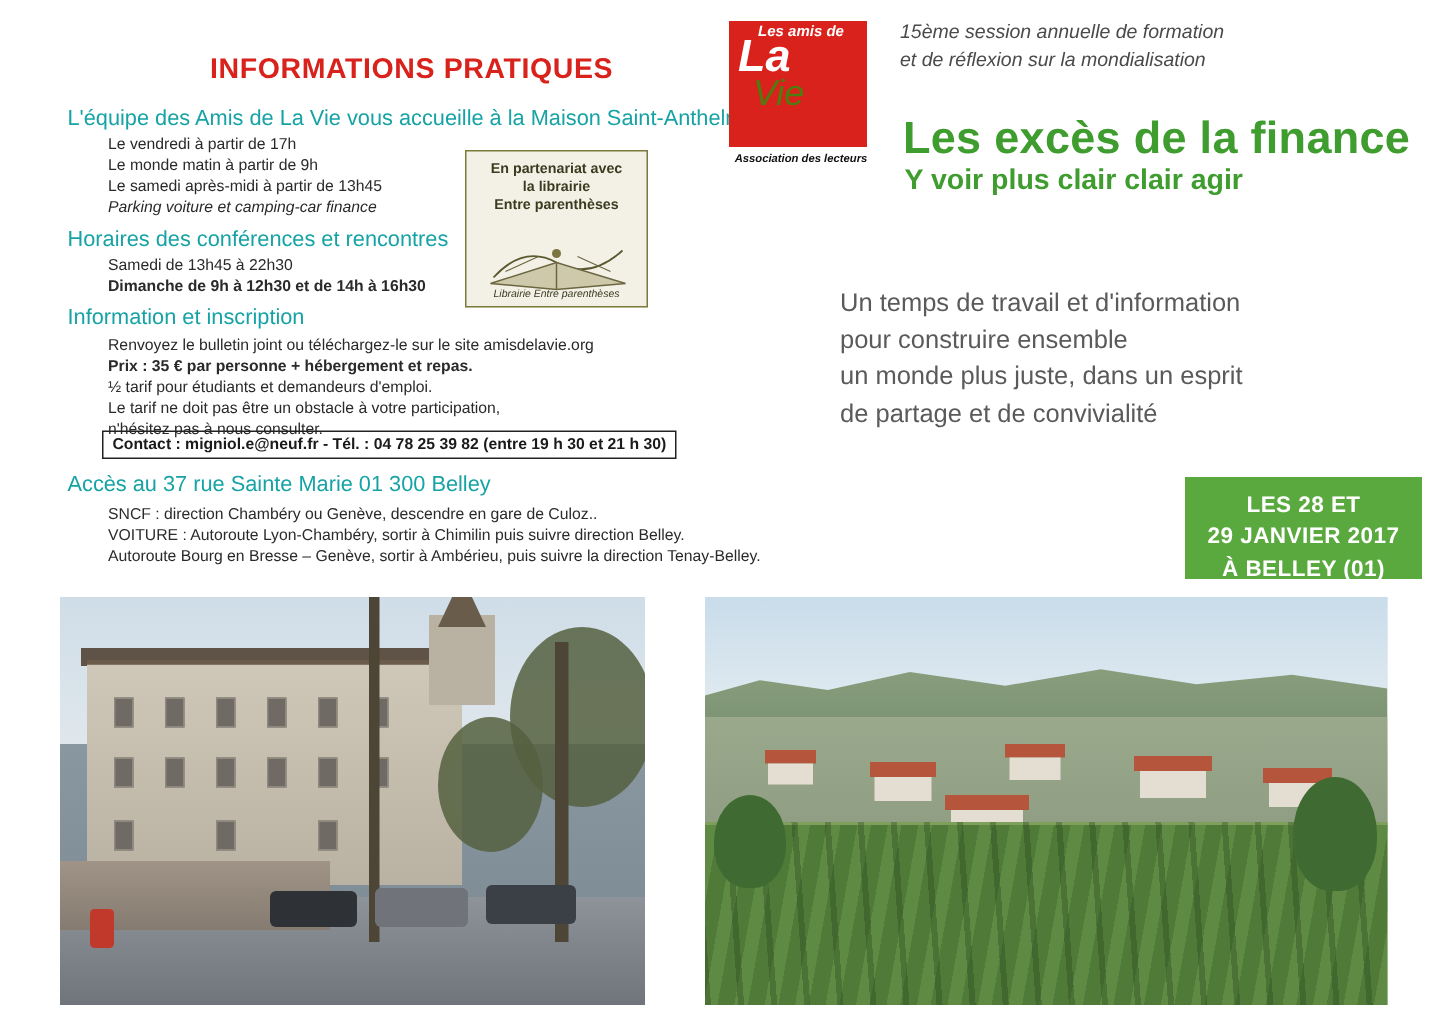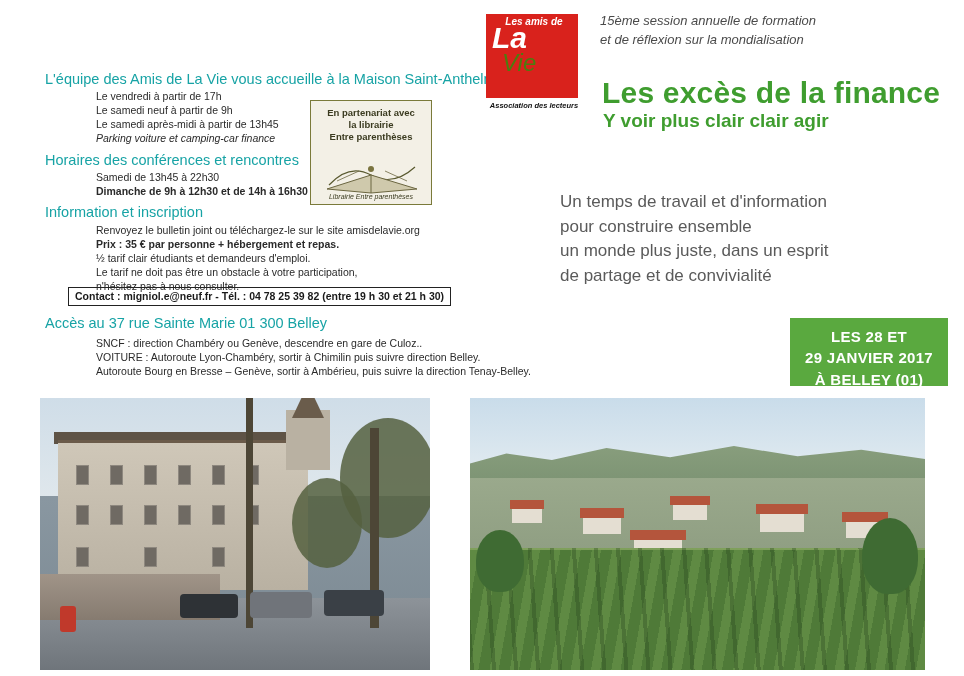--- a/index.html
+++ b/index.html
@@ -36,21 +36,20 @@
     color: #1f8a8c;
     font-weight: normal;
     white-space: nowrap;
   }
   .sec-head.teal { color: #17a3a5; }
   .sub-line {
     position: absolute;
     font-size: 10.5px;
     color: #2a2a2a;
     white-space: nowrap;
-    margin-left: 24px;
   }
   .sub-line.italic { font-style: italic; }
   .contact-box {
     position: absolute;
     left: 68px; top: 287px;
     font-size: 10.5px;
     font-weight: bold;
     color: #1a1a1a;
     border: 1px solid #222;
     padding: 2px 6px 3px 6px;
@@ -274,36 +273,37 @@
   }
   .rp-treebig { position:absolute; border-radius:50% 50% 45% 45%; background:#3f6b33; }
 </style>
 </head>
 <body>
 
 <div id="page">
 
   <div class="left-col">
 
+    <div class="title-practical">INFORMATIONS PRATIQUES</div>
 
     <div class="sec-head teal" style="left:45px; top:71px;">L'équipe des Amis de La Vie vous accueille à la Maison Saint-Anthelme</div>
 
     <div class="sub-line" style="left:72px; top:90px;">Le vendredi à partir de 17h</div>
-    <div class="sub-line" style="left:72px; top:104px;">Le samedi neuf à partir de 9h</div>
+    <div class="sub-line" style="left:72px; top:104px;">Le monde matin à partir de 9h</div>
     <div class="sub-line" style="left:72px; top:118px;">Le samedi après-midi à partir de 13h45</div>
     <div class="sub-line italic" style="left:72px; top:132px;">Parking voiture et  camping-car finance</div>
 
     <div class="sec-head teal" style="left:45px; top:152px;">Horaires des conférences et rencontres</div>
     <div class="sub-line" style="left:72px; top:171px;">Samedi de 13h45 à 22h30</div>
     <div class="sub-line" style="left:72px; top:185px;font-weight:bold;">Dimanche de 9h à 12h30 et de 14h à 16h30</div>
 
     <div class="sec-head teal" style="left:45px; top:204px;">Information et inscription</div>
     <div class="sub-line" style="left:72px; top:224px;">Renvoyez le bulletin joint ou téléchargez-le sur le site amisdelavie.org</div>
     <div class="sub-line" style="left:72px; top:238px;font-weight:bold;">Prix : 35 € par personne + hébergement et repas.</div>
-    <div class="sub-line" style="left:72px; top:252px;">½ tarif clair étudiants et demandeurs d'emploi.</div>
+    <div class="sub-line" style="left:72px; top:252px;">½ tarif pour étudiants et demandeurs d'emploi.</div>
     <div class="sub-line" style="left:72px; top:266px;">Le tarif ne doit pas être un obstacle à votre participation,</div>
     <div class="sub-line" style="left:72px; top:280px;">n'hésitez pas à nous consulter.</div>
 
     <div class="contact-box">Contact : migniol.e@neuf.fr - Tél. : 04 78 25 39 82 (entre 19 h 30 et 21 h 30)</div>
 
     <div class="access-head">Accès au 37 rue Sainte Marie 01 300 Belley</div>
     <div class="sub-line" style="left:72px; top:337px;">SNCF : direction Chambéry ou Genève, descendre en gare de Culoz..</div>
     <div class="sub-line" style="left:72px; top:365px;">Autoroute Bourg en Bresse – Genève, sortir à Ambérieu, puis suivre  la direction Tenay-Belley.</div>
     <div class="sub-line" style="left:72px; top:351px;">VOITURE : Autoroute Lyon-Chambéry, sortir à Chimilin puis suivre direction Belley.</div>
 

